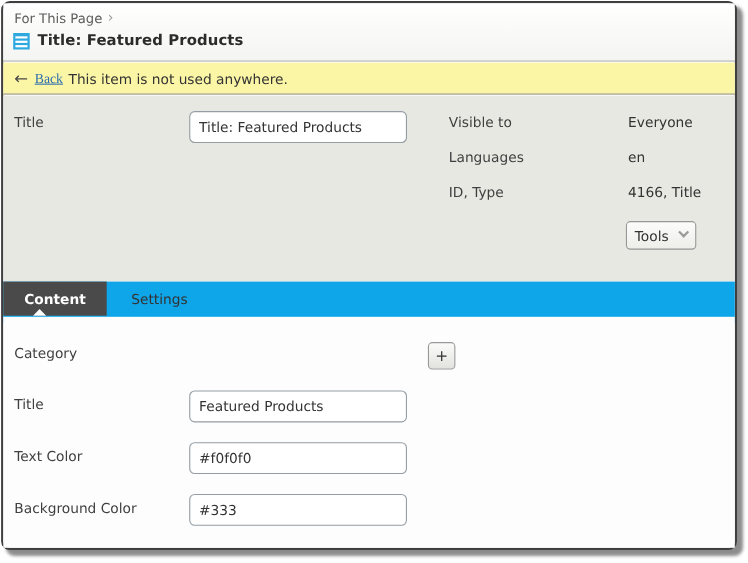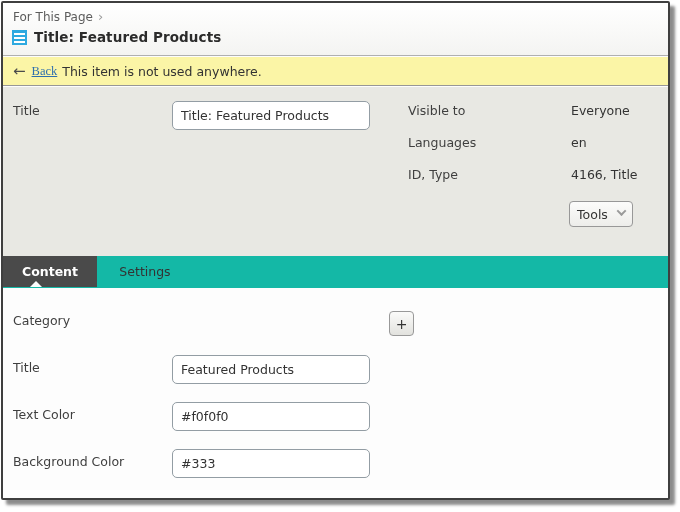--- a/index.html
+++ b/index.html
@@ -1,21 +1,21 @@
 <!DOCTYPE html>
 <html><head>
 <meta charset="utf-8">
 <style>
   * { margin:0; padding:0; box-sizing:border-box; }
   html,body { width:680px; height:512px; background:#ffffff; overflow:hidden; }
   body { font-family:"DejaVu Sans","Liberation Sans",sans-serif; position:relative; }
 
   .window {
     position:absolute; top:1px; left:1px; width:669px; height:499px;
-    border:2px solid #3f3f3f; background:#fdfdfd; border-radius:2px;
+    border:2px solid #3f3f3f; background:#fdfdfd; border-radius:8px;
     box-shadow:5px 5px 3px rgba(0,0,0,0.45);
   }
 
   
   .header {
     position:absolute; top:0; left:0; right:0; height:53px;
     background:linear-gradient(#ffffff,#f4f4f2);
     border-bottom:1px solid #b0b0b0;
   }
   .breadcrumb {
@@ -65,21 +65,21 @@
     display:flex; align-items:center; justify-content:center; gap:10px; cursor:pointer;
   }
   .chev-down {
     width:7px; height:7px; border-right:2px solid #9a9a9a; border-bottom:2px solid #9a9a9a;
     transform:rotate(45deg) translate(-1px,-1px); margin-top:-3px;
   }
 
   
   .tabbar {
     position:absolute; top:253px; left:0; right:0; height:38px;
-    background:#14b8a6; border-bottom:1px solid #c7c7c7;
+    background:#0ea5e9; border-bottom:1px solid #c7c7c7;
   }
   .tab {
     position:absolute; top:0; height:31px; display:flex; align-items:center; justify-content:center;
     font-size:12.5px; cursor:pointer;
   }
   .tab-active { left:0; width:94px; background:#4a4a4a; color:#fff; font-weight:bold; }
   .tab-active::after {
     content:""; position:absolute; bottom:0; left:27px;
     border-left:6px solid transparent; border-right:6px solid transparent;
     border-bottom:6px solid #fdfdfd;

